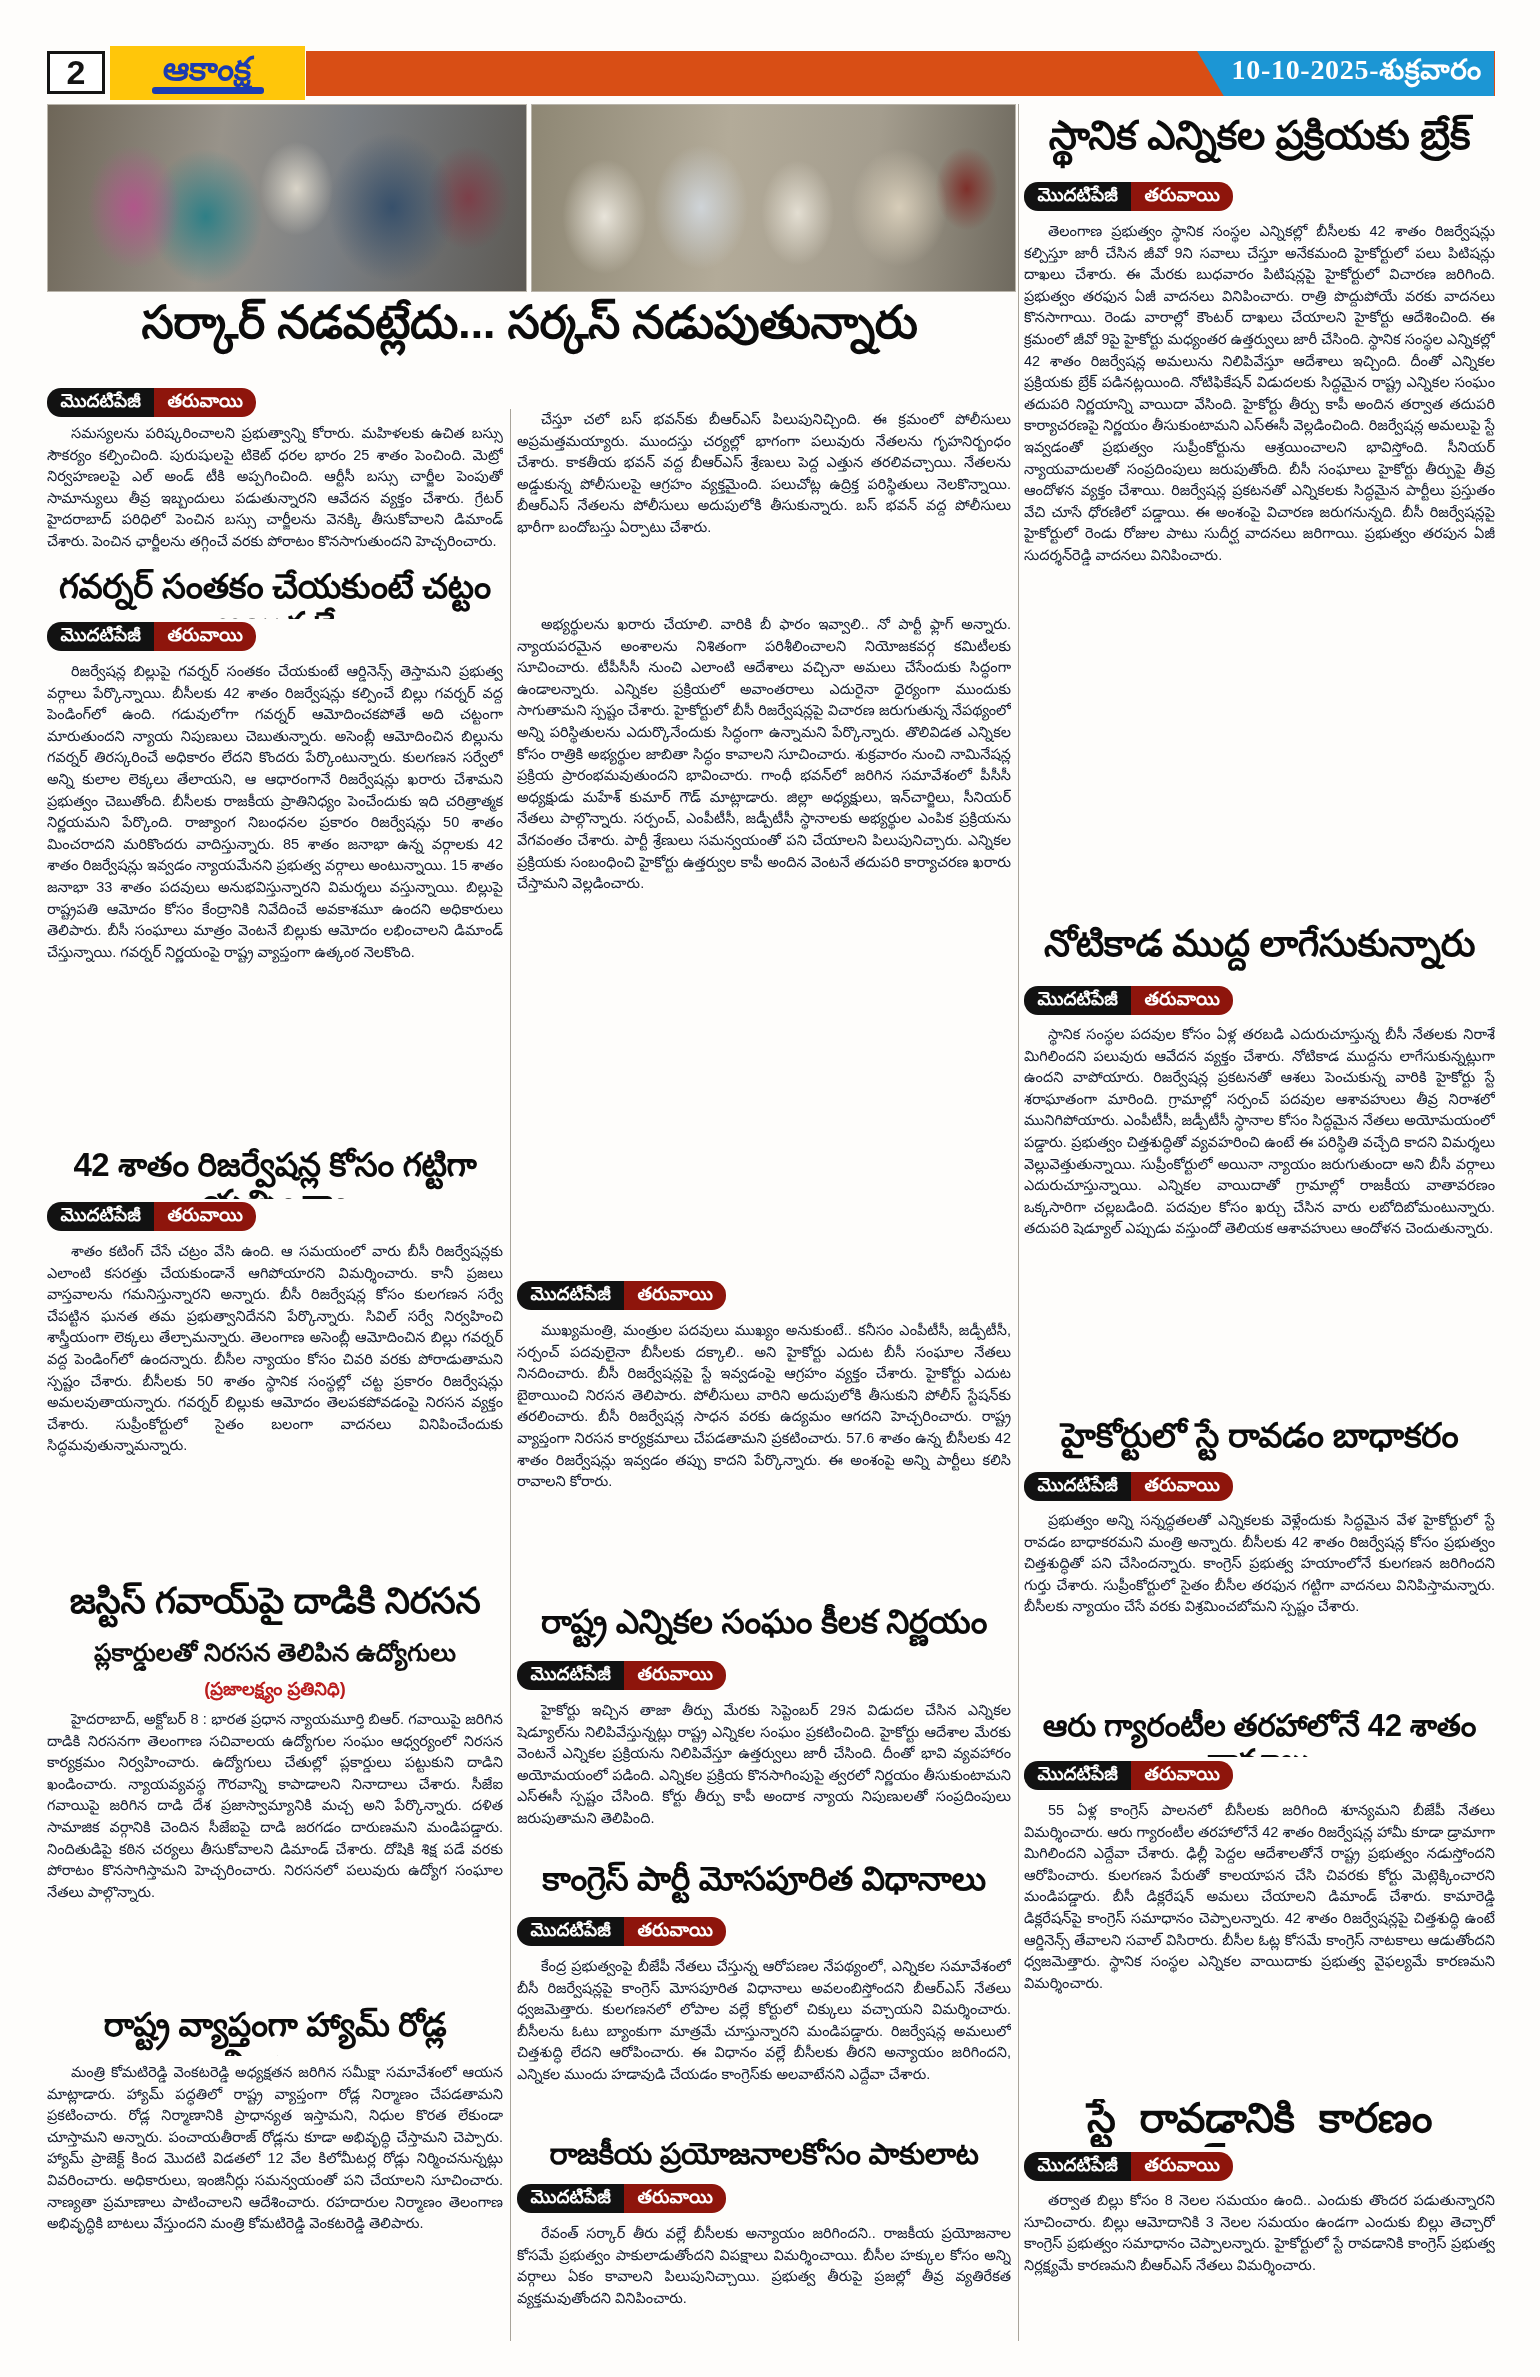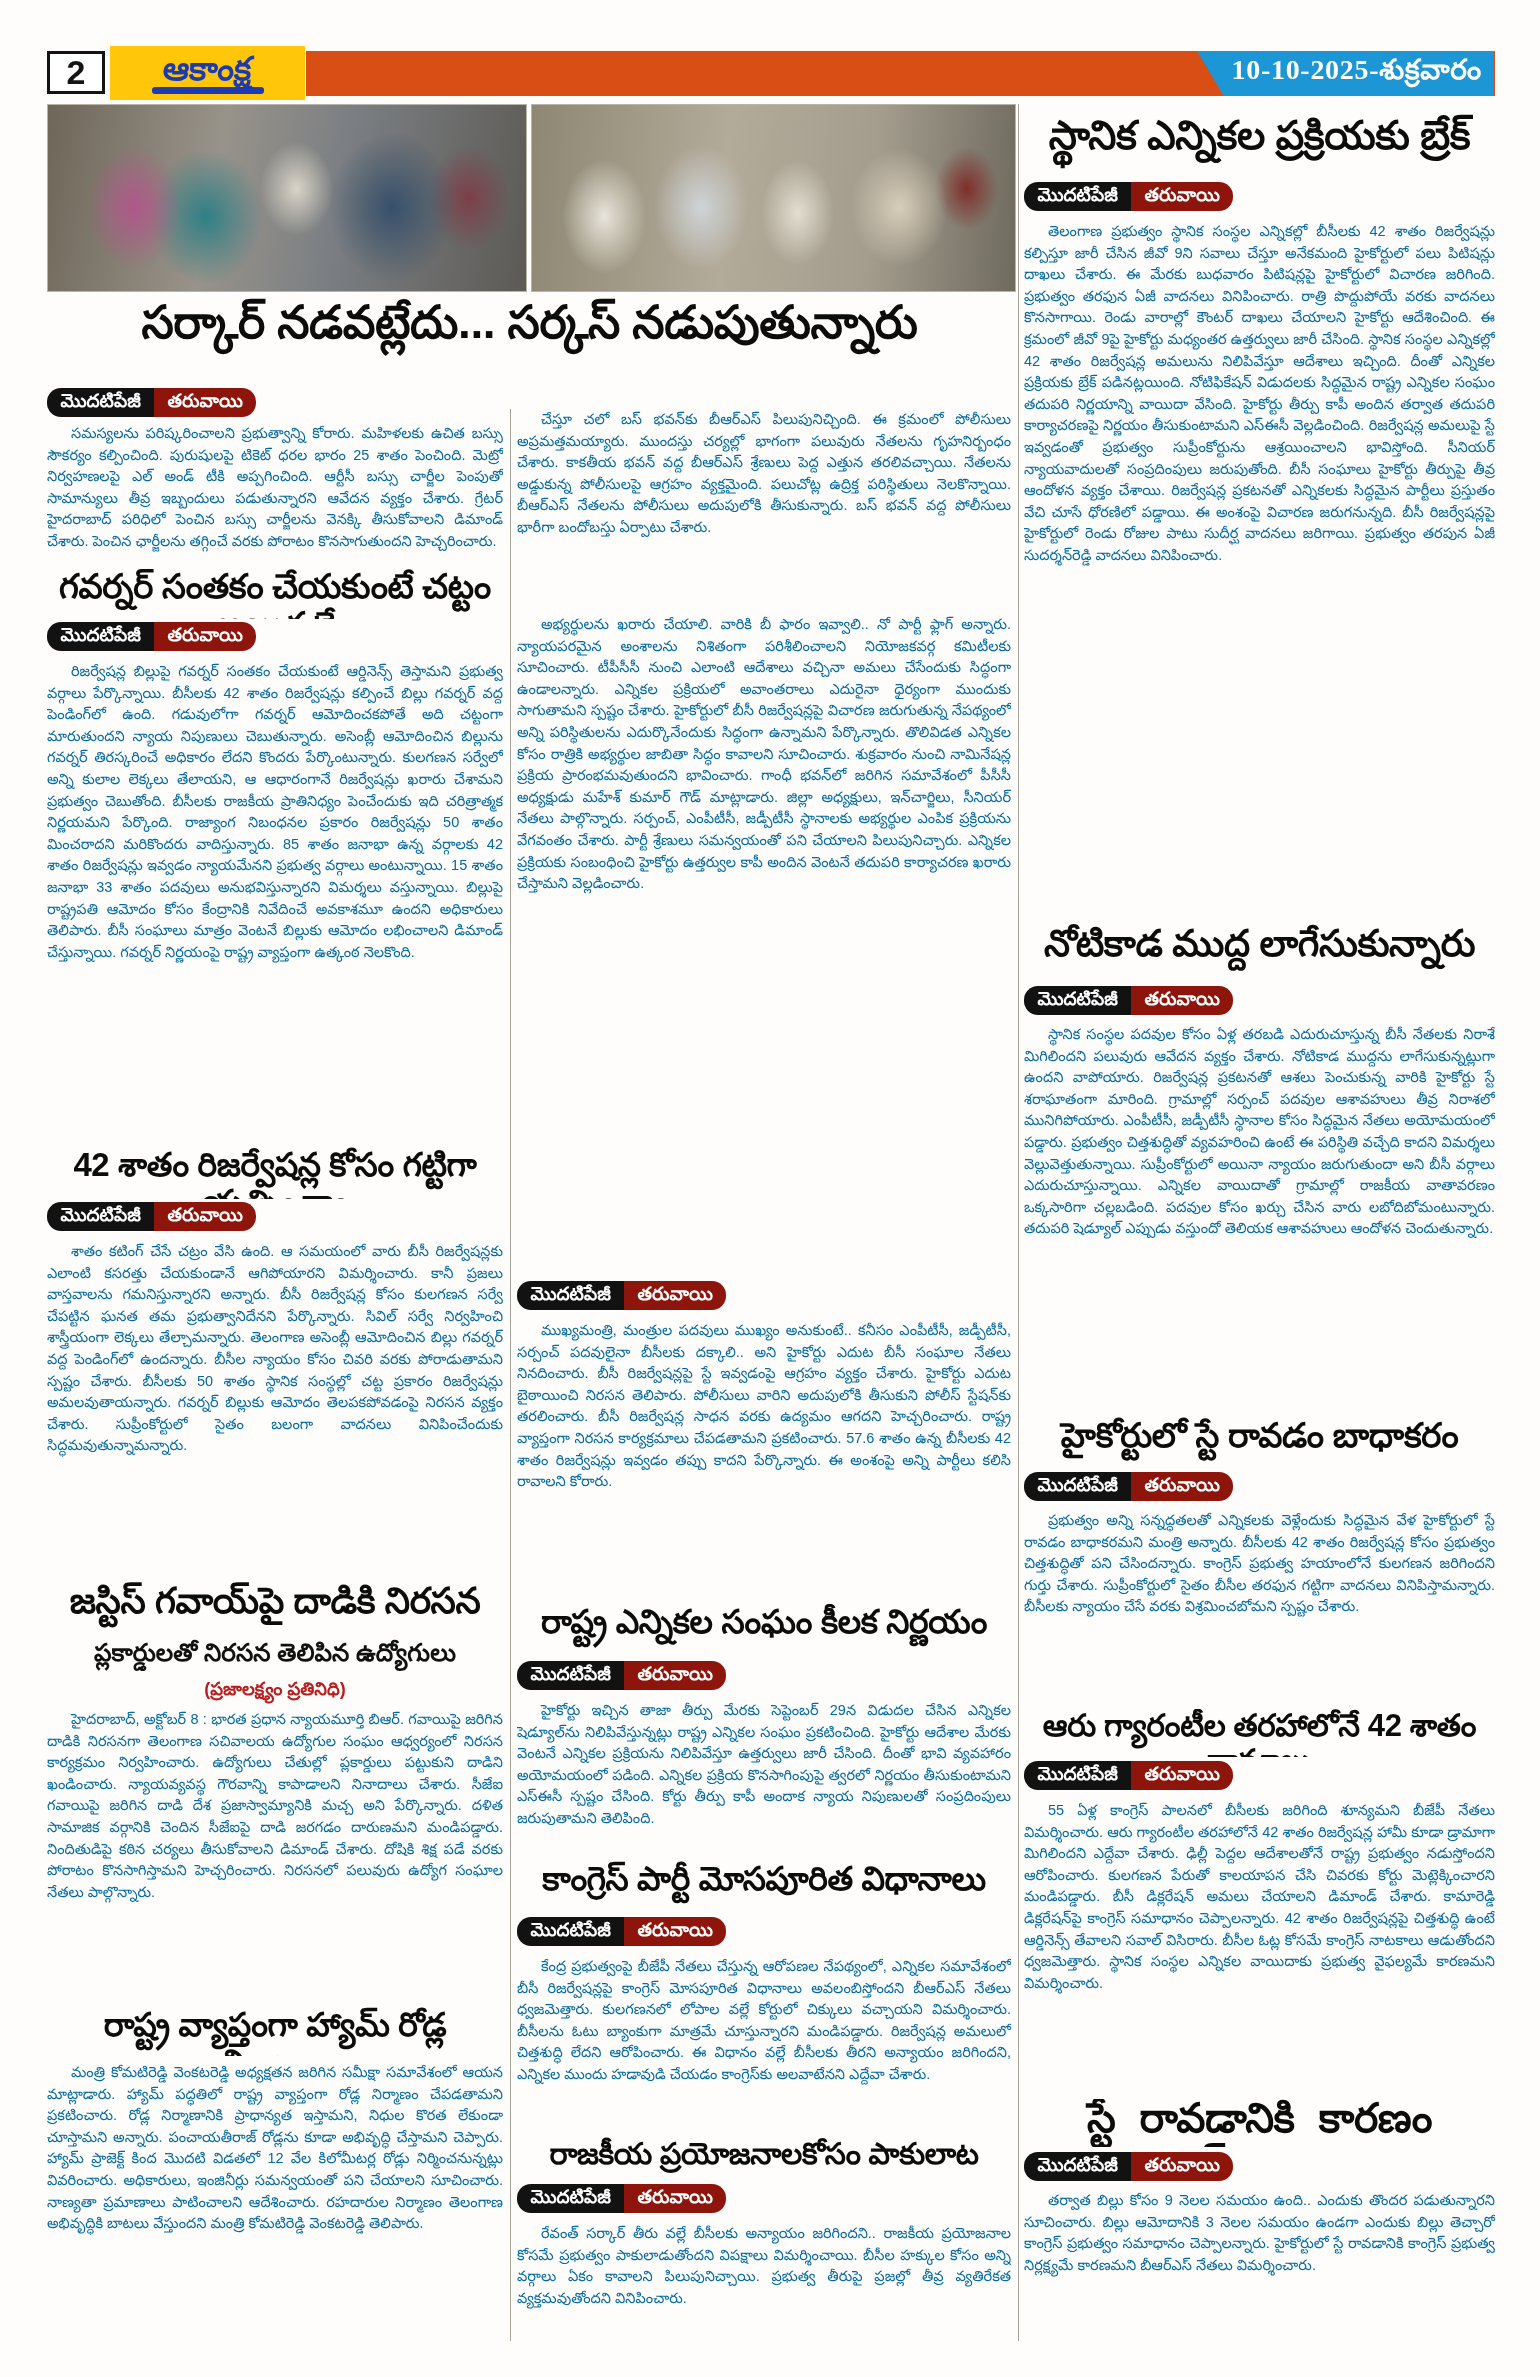--- a/index.html
+++ b/index.html
@@ -43,21 +43,21 @@
   
   .abs{position:absolute;box-sizing:border-box;overflow:hidden;}
   .headline{font-weight:bold;color:#0c0c0c;text-align:center;line-height:1.12;
     letter-spacing:-0.4px;}
   .subhead{font-weight:bold;color:#111;text-align:center;}
   .byline{font-weight:bold;color:#b91c1c;text-align:center;font-size:18px;}
   .tags{display:flex;align-items:stretch;border-radius:14px;}
   .tag{color:#fff;font-size:18.6px;font-weight:bold;padding:3px 13.4px 5.2px 13.4px;line-height:1.1;}
   .tag-black{background:#121212;}
   .tag-maroon{background:#8e150c;}
-  .body-text{font-size:14.5px;line-height:21.6px;text-align:justify;color:#0369a1;
+  .body-text{font-size:14.5px;line-height:21.6px;text-align:justify;color:#0f172a;
     text-indent:24px;word-break:break-word;}
 </style>
 </head>
 <body>
 
 <div class="page">
 
   <div class="pagenum-box">
     <span>2</span>
   </div>
@@ -163,16 +163,16 @@
     <span class="tag tag-black">మొదటిపేజీ</span>
     <span class="tag tag-maroon">తరువాయి</span>
   </div>
   <div class="abs body-text" style="left:1024px;top:1800px;width:471px;height:295px;">55 ఏళ్ల కాంగ్రెస్ పాలనలో బీసీలకు జరిగింది శూన్యమని బీజేపీ నేతలు విమర్శించారు. ఆరు గ్యారంటీల తరహాలోనే 42 శాతం రిజర్వేషన్ల హామీ కూడా డ్రామాగా మిగిలిందని ఎద్దేవా చేశారు. ఢిల్లీ పెద్దల ఆదేశాలతోనే రాష్ట్ర ప్రభుత్వం నడుస్తోందని ఆరోపించారు. కులగణన పేరుతో కాలయాపన చేసి చివరకు కోర్టు మెట్లెక్కించారని మండిపడ్డారు. బీసీ డిక్లరేషన్ అమలు చేయాలని డిమాండ్ చేశారు. కామారెడ్డి డిక్లరేషన్‌పై కాంగ్రెస్ సమాధానం చెప్పాలన్నారు. 42 శాతం రిజర్వేషన్లపై చిత్తశుద్ధి ఉంటే ఆర్డినెన్స్ తేవాలని సవాల్ విసిరారు. బీసీల ఓట్ల కోసమే కాంగ్రెస్ నాటకాలు ఆడుతోందని ధ్వజమెత్తారు. స్థానిక సంస్థల ఎన్నికల వాయిదాకు ప్రభుత్వ వైఫల్యమే కారణమని విమర్శించారు.</div>
 
   <div class="abs headline" style="left:1024px;top:2099px;width:471px;height:48px;font-size:41px;font-family:Liberation Mono, monospace;">స్టే రావడానికి కారణం కాంగ్రెస్ ప్రభుత్వం</div>
   <div class="abs tags" style="left:1024px;top:2152px;">
     <span class="tag tag-black">మొదటిపేజీ</span>
     <span class="tag tag-maroon">తరువాయి</span>
   </div>
-  <div class="abs body-text" style="left:1024px;top:2190px;width:471px;height:149px;">తర్వాత బిల్లు కోసం 9 నెలల సమయం ఉంది.. ఎందుకు తొందర పడుతున్నారని సూచించారు. బిల్లు ఆమోదానికి 3 నెలల సమయం ఉండగా ఎందుకు బిల్లు తెచ్చారో కాంగ్రెస్ ప్రభుత్వం సమాధానం చెప్పాలన్నారు. హైకోర్టులో స్టే రావడానికి కాంగ్రెస్ ప్రభుత్వ నిర్లక్ష్యమే కారణమని బీఆర్ఎస్ నేతలు విమర్శించారు.</div>
+  <div class="abs body-text" style="left:1024px;top:2190px;width:471px;height:149px;">తర్వాత బిల్లు కోసం 8 నెలల సమయం ఉంది.. ఎందుకు తొందర పడుతున్నారని సూచించారు. బిల్లు ఆమోదానికి 3 నెలల సమయం ఉండగా ఎందుకు బిల్లు తెచ్చారో కాంగ్రెస్ ప్రభుత్వం సమాధానం చెప్పాలన్నారు. హైకోర్టులో స్టే రావడానికి కాంగ్రెస్ ప్రభుత్వ నిర్లక్ష్యమే కారణమని బీఆర్ఎస్ నేతలు విమర్శించారు.</div>
 
 </div>
 
 
 </body></html>

